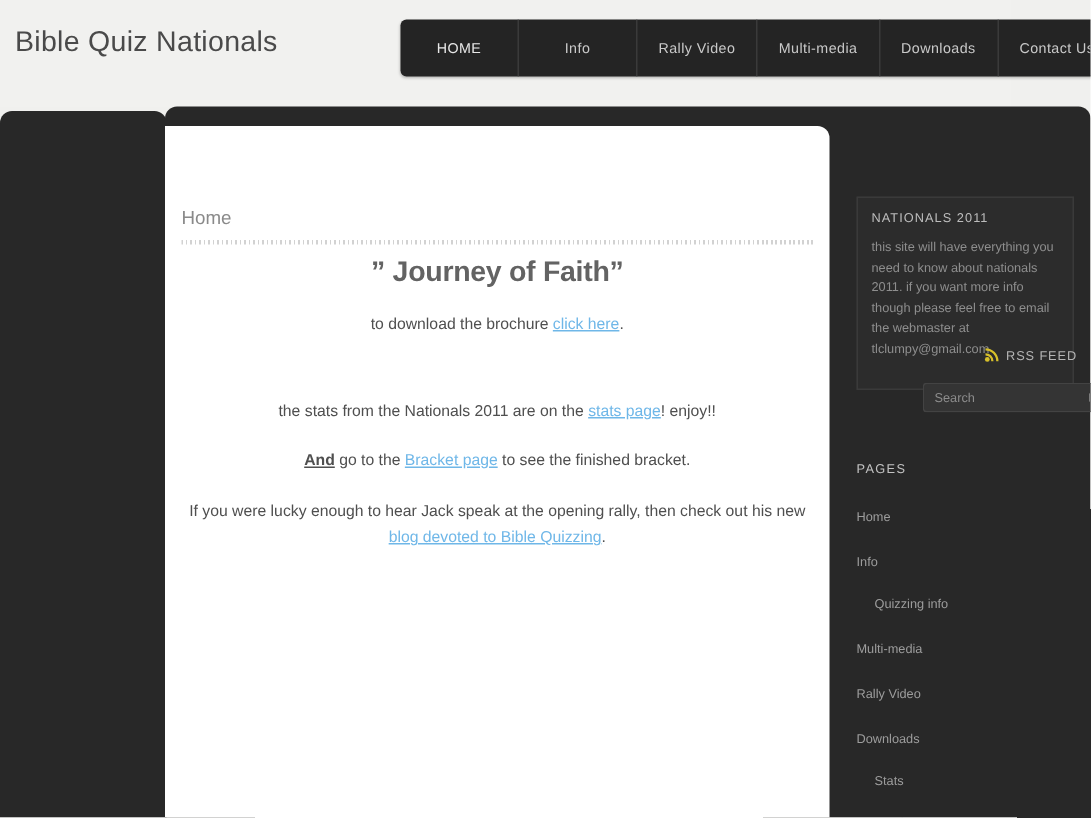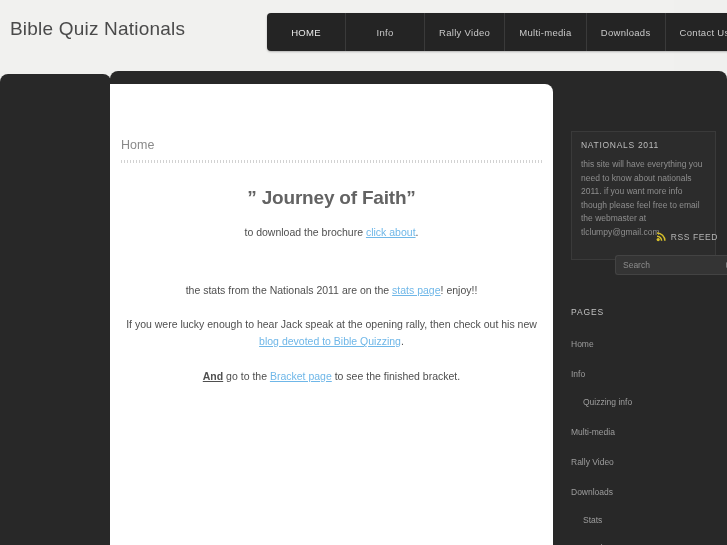--- a/index.html
+++ b/index.html
@@ -126,21 +126,21 @@
   }
   #entry-title {
     margin: 0;
     padding-top: 0px;
     font-size: 19px;
     font-weight: bold;
     color: #636363;
     line-height: 20px;
     letter-spacing: -0.2px;
   }
-  #entry-title .line2 { display: block; margin-top: 16px; }
+  #entry-title .line2 { display: block; }
 
   .para {
     margin: 0;
     font-size: 10.5px;
     color: #4f4f4f;
     line-height: 14px;
   }
   #para-brochure { margin-top: 17px; }
   #para-stats { margin-top: 44px; }
   #para-bracket { margin-top: 19px; }
@@ -315,27 +315,27 @@
   <div id="content-panel">
 
     <div id="breadcrumb">Home</div>
     <div id="breadcrumb-rule"></div>
 
     <div id="entry">
       <h1 id="entry-title">
         <span class="line2">” Journey of Faith”</span>
       </h1>
 
-      <p class="para" id="para-brochure"><span>to download the brochure </span><a class="link">click about</a><span>.</span></p>
+      <p class="para" id="para-brochure"><span>to download the brochure </span><a class="link">click here</a><span>.</span></p>
 
       <p class="para" id="para-stats"><span>the stats from the Nationals 2011 are on the </span><a class="link">stats page</a><span>! enjoy!!</span></p>
 
+      <p class="para" id="para-bracket"><span class="bold-underline">And</span><span> go to the </span><a class="link">Bracket page</a><span> to see the finished bracket.</span></p>
+
       <p class="para" id="para-blog"><span>If you were lucky enough to hear Jack speak at the opening rally, then check out his new </span><a class="link">blog devoted to Bible Quizzing</a><span>.</span></p>
-
-      <p class="para" id="para-bracket"><span class="bold-underline">And</span><span> go to the </span><a class="link">Bracket page</a><span> to see the finished bracket.</span></p>
     </div>
   </div>
 
   <aside id="sidebar">
 
     <div id="widget-nationals">
       <div class="widget-title">NATIONALS 2011</div>
       <p id="widget-nationals-text">this site will have everything you need to know about nationals 2011. if you want more info though please feel free to email the webmaster at tlclumpy@gmail.com</p>
     </div>
 

